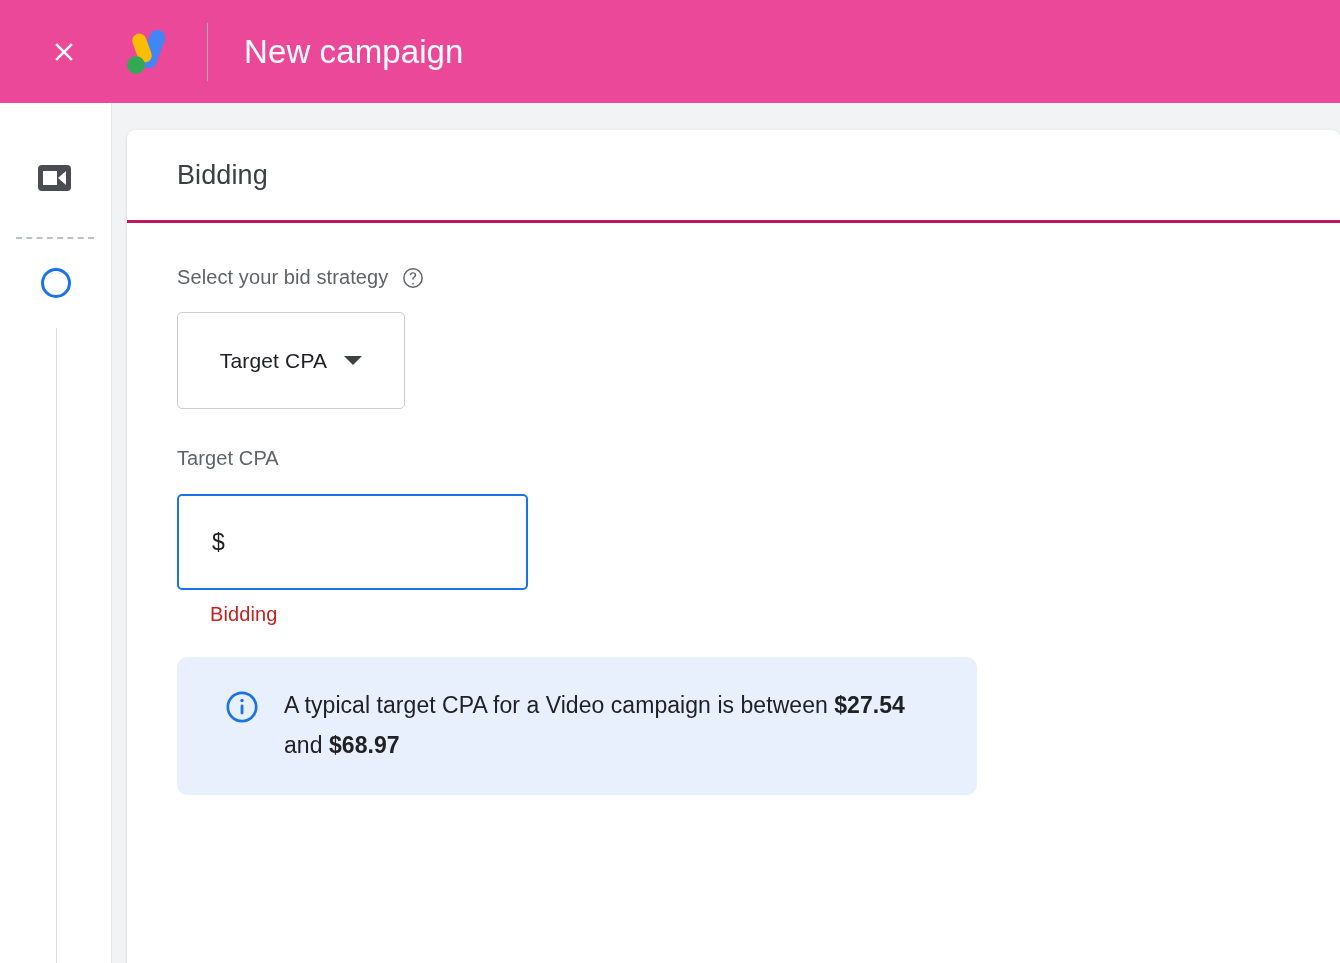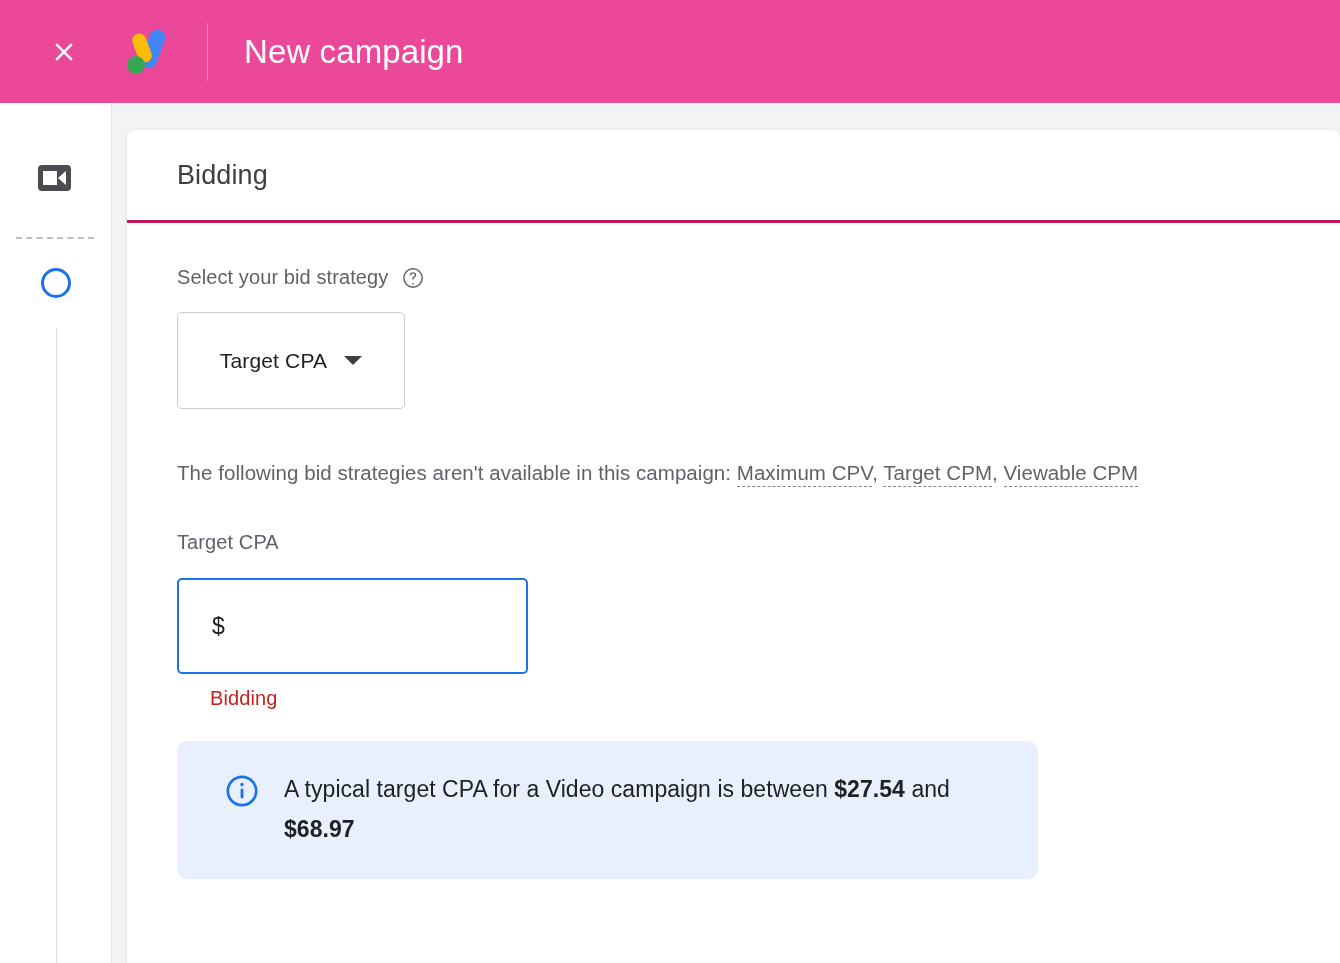--- a/index.html
+++ b/index.html
@@ -246,21 +246,21 @@
   .error-text {
     margin-top: 13px;
     margin-left: 33px;
     font-size: 20px;
     color: #c5221f;
     letter-spacing: 0.1px;
   }
 
   .info-box {
     margin-top: 31px;
-    width: 861px;
+    width: 800px;
     background: #e8f0fe;
     border-radius: 10px;
     display: flex;
     align-items: flex-start;
     padding: 28px 30px 30px 48px;
   }
   .info-icon {
     flex: 0 0 auto;
     width: 34px; height: 34px;
     margin-top: 5px;
@@ -338,23 +338,20 @@
               <path d="M12 5.6c-2.1 0-3.6 1.4-3.6 3.3h1.7c0-1.1.8-1.8 1.9-1.8s1.8.6 1.8 1.6c0 .8-.4 1.2-1.2 1.8-1 .8-1.5 1.4-1.5 2.7v.5h1.7v-.4c0-.9.3-1.3 1.2-2 1-.8 1.5-1.5 1.5-2.7 0-1.8-1.5-3-3.5-3z" fill="#5f6368"></path>
             </svg>
           </span>
         </div>
 
         <button class="select-button">
           <span class="select-button-label">Target CPA</span>
           <span class="select-caret"></span>
         </button>
 
-        <div class="note">
-          <span>The following bid strategies aren't available in this campaign: </span><span class="tip">Maximum CPV</span><span>, </span><span class="tip">Target CPM</span><span>, </span><span class="tip">Viewable CPM</span>
-        </div>
 
         <div class="sub-label">Target CPA</div>
 
         <label class="amount-input-wrap">
           <span class="amount-input-prefix">$</span>
           <input class="amount-input" type="text" placeholder="" style="">
         </label>
 
         <div class="error-text">Bidding</div>
 

